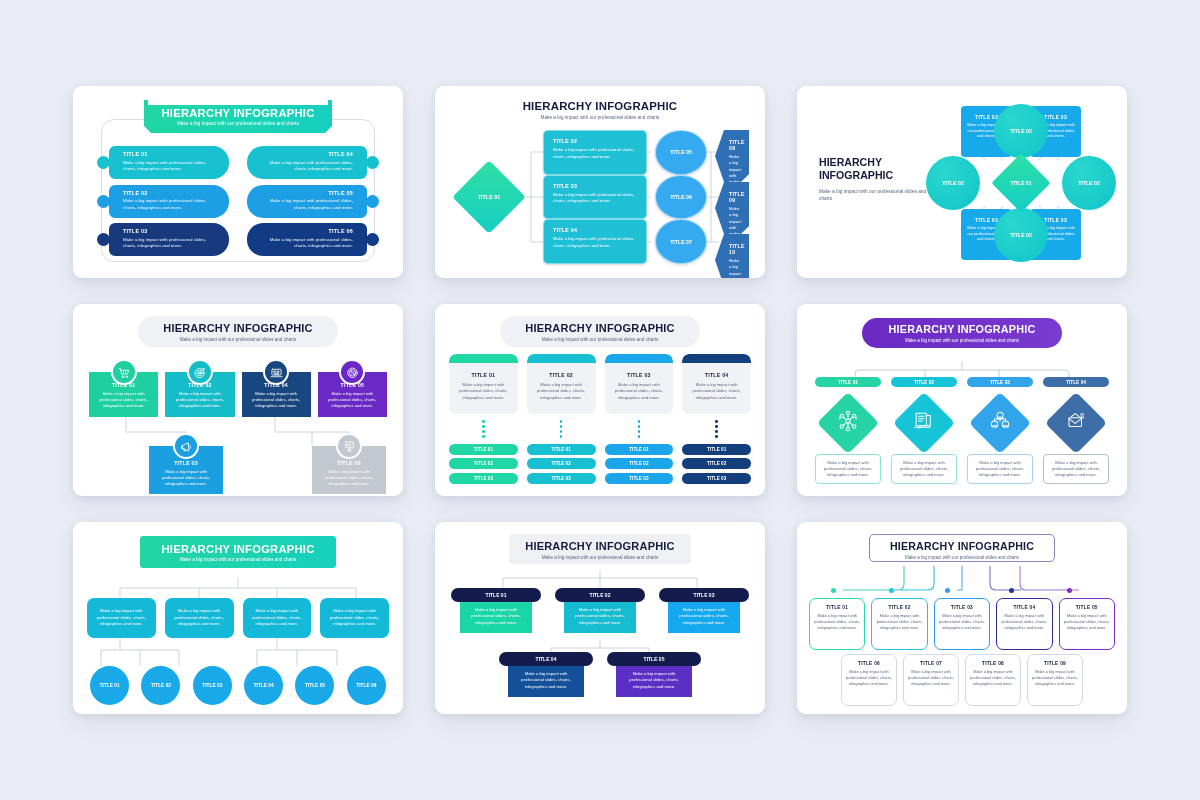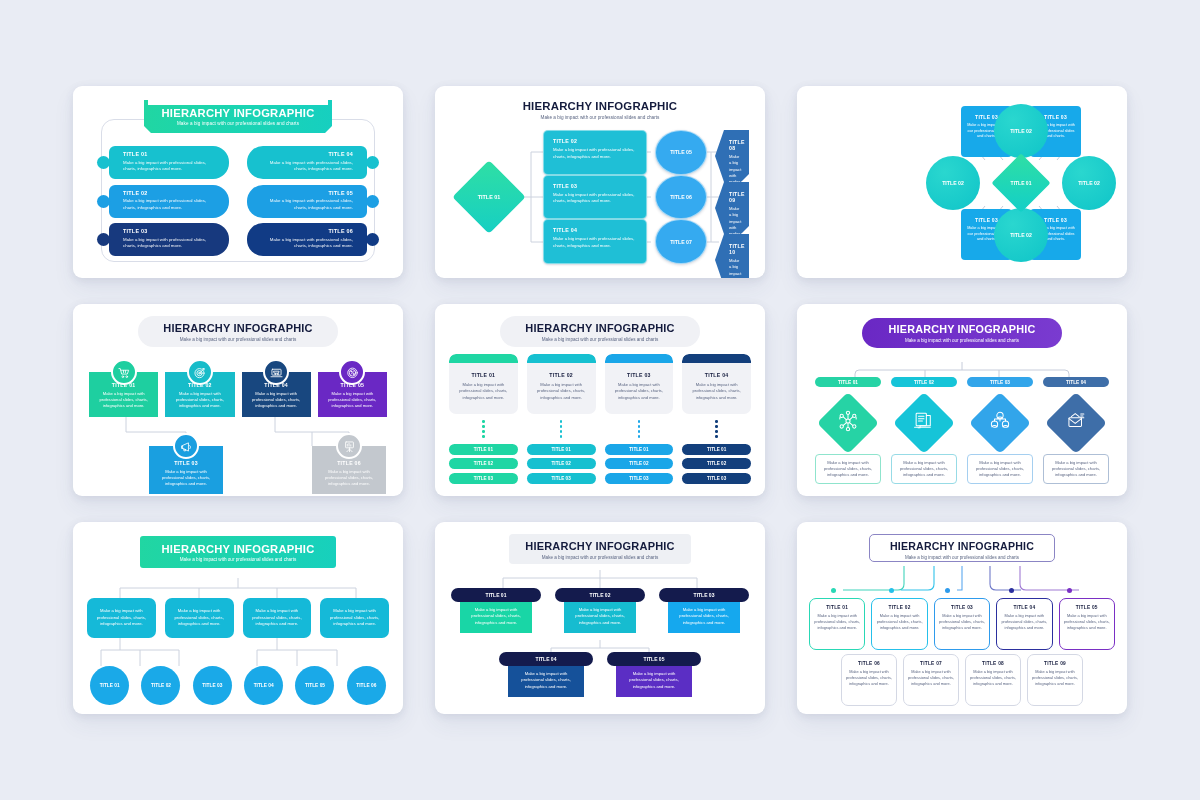--- a/index.html
+++ b/index.html
@@ -372,20 +372,25 @@
           </div>
           <div class="s2-arrow" style="background: rgb(47, 111, 181);">
             <div class="ttl">TITLE 10</div>
             <div class="tx">Make a big impact with professional slides.</div>
           </div>
         </div>
     </div>
   </div>
 
   <div class="slide">
+    <div class="s3-head">
+      <div class="h">HIERARCHY</div>
+      <div class="h">INFOGRAPHIC</div>
+      <div class="s">Make a big impact with our professional slides and charts</div>
+    </div>
     <div class="s3-stage" id="s3S">
       <svg style="position:absolute;inset:0" viewBox="0 0 192 170">
         <g stroke="#bfc5d4" stroke-width=".9" fill="none">
           <path d="M64 45 L78 62 M128 45 L114 62 M64 125 L78 108 M128 125 L114 108"></path>
           <path d="M60 62 L52 52 M132 62 L140 52 M60 108 L52 118 M132 108 L140 118"></path>
         </g>
       </svg>
     <div class="s3-box" style="left: 36px; top: 8px; background: rgb(23, 169, 234);">
           <div class="ttl">TITLE 03</div>
           <div class="tx">Make a big impact with our professional slides and charts.</div>

